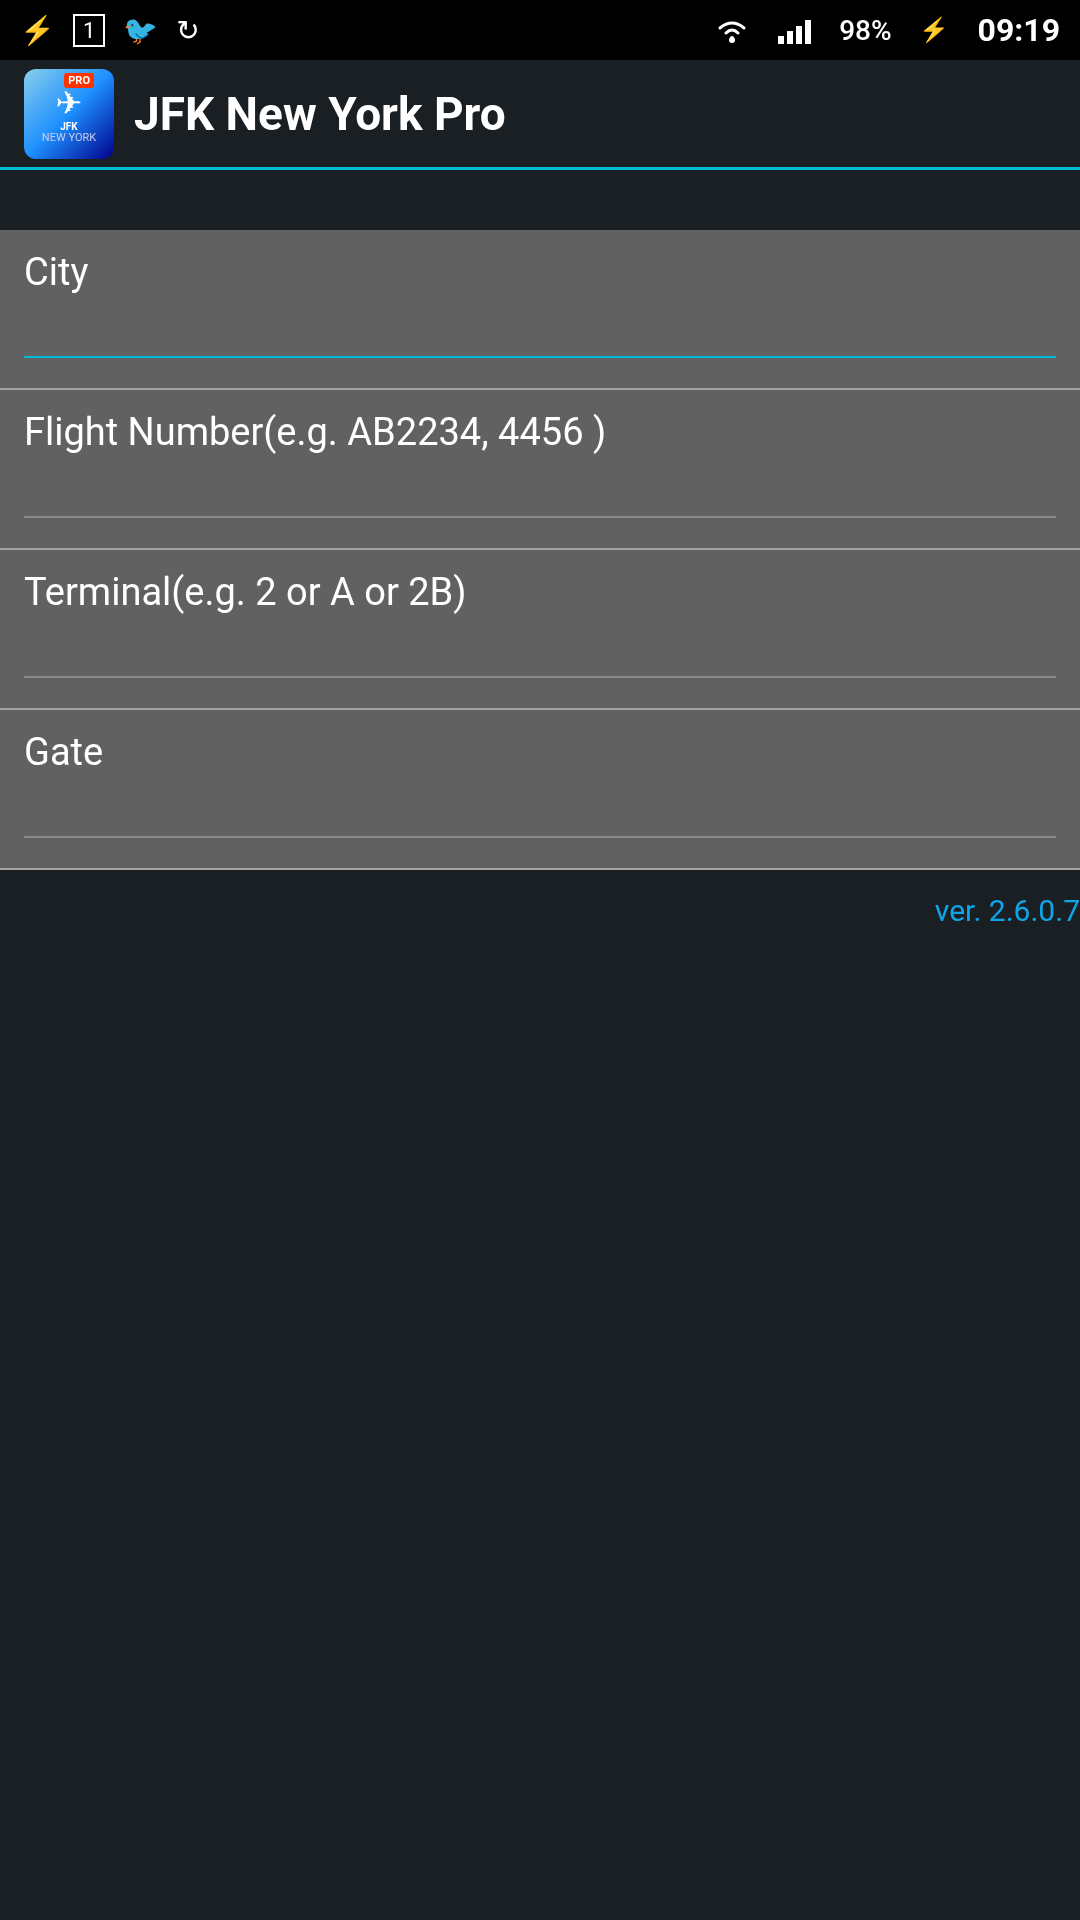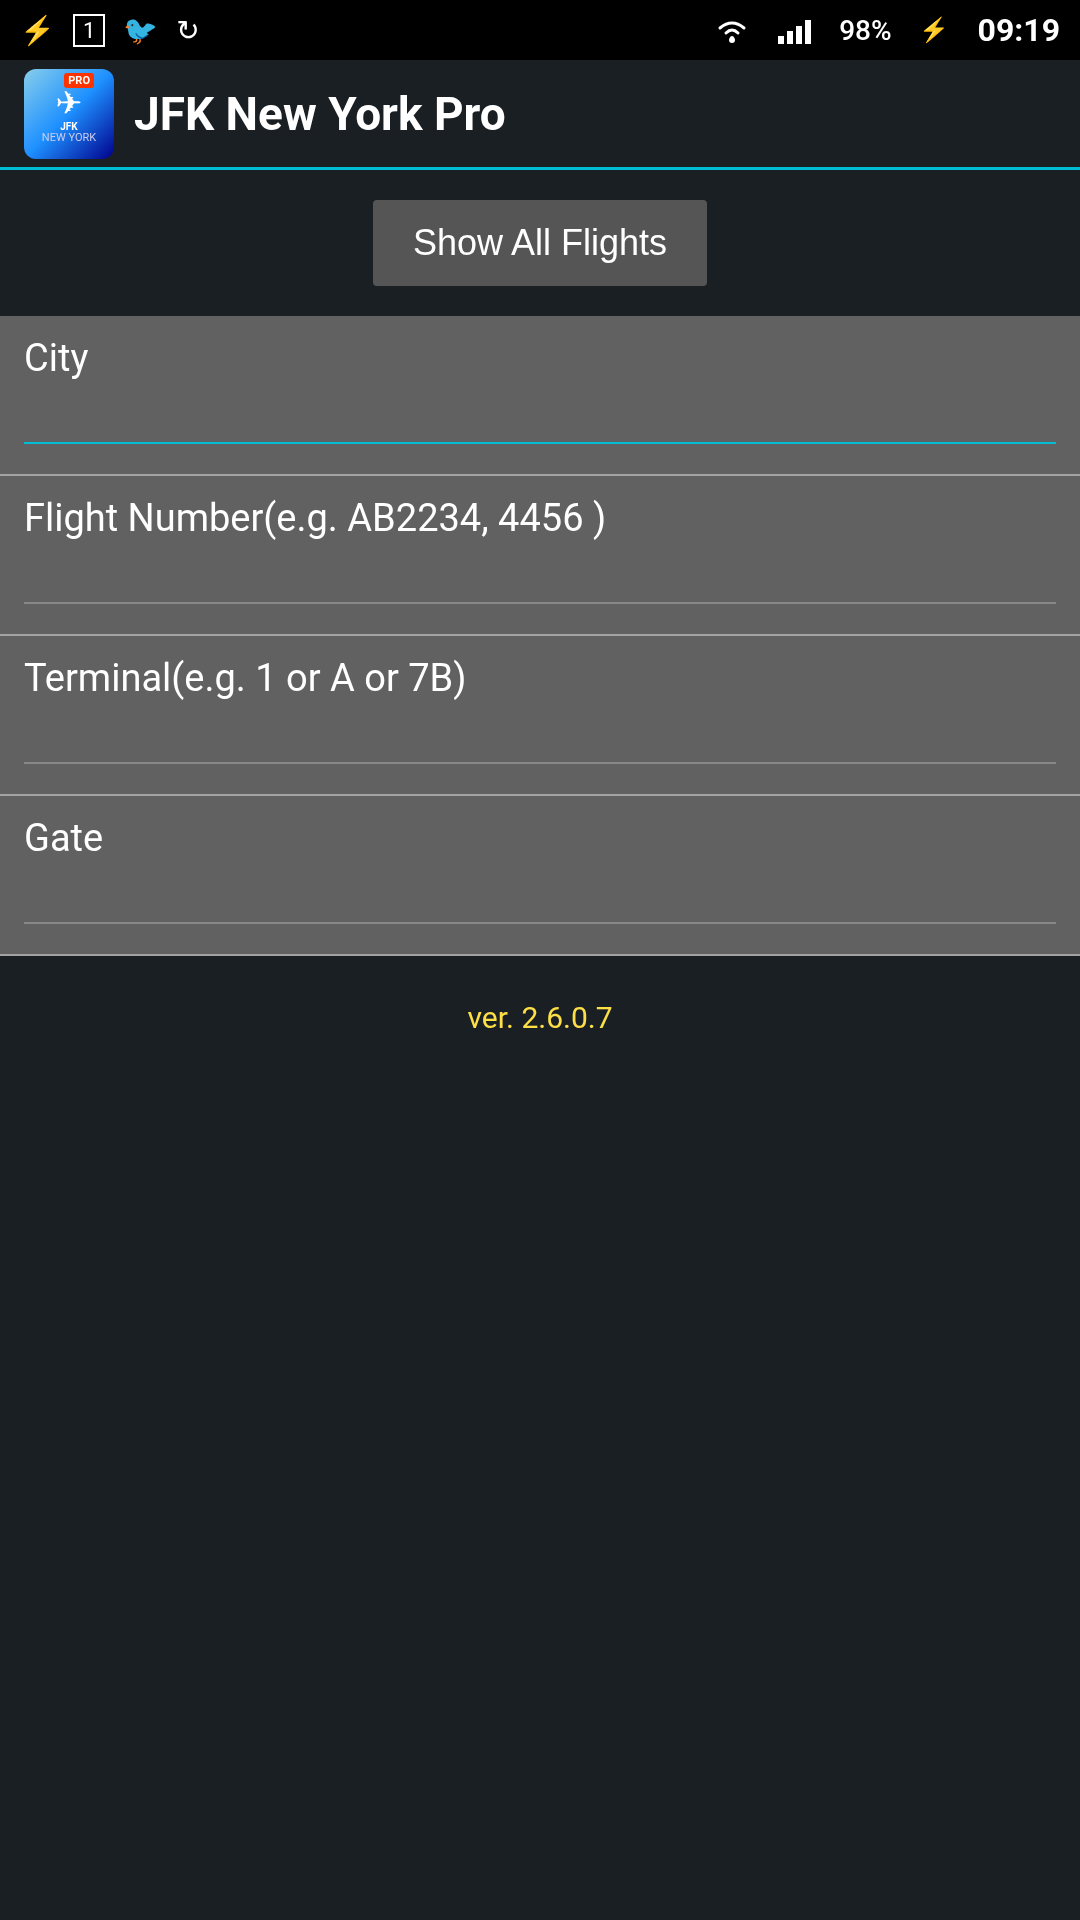--- a/index.html
+++ b/index.html
@@ -182,24 +182,24 @@
       border-bottom: 2px solid #888;
     }
 
     
     .field-city .form-field-input {
       border-bottom: 2px solid #00bcd4 !important;
     }
 
     
     .version-text {
-      text-align: center;
-      color: #fde047;
+      text-align: right;
+      color: #0ea5e9;
       font-size: 30px;
-      padding: 44px 0 30px 0;
+      padding: 23px 0 30px 0;
     }
     .signal-bars {
       display: flex;
       align-items: flex-end;
       gap: 3px;
       height: 28px;
     }
     .bar {
       width: 6px;
       background: #fff;
@@ -243,37 +243,36 @@
   <div class="app-logo">
     <span class="app-logo-plane">✈</span>
     <span class="app-logo-text">JFK</span>
     <span class="app-logo-sub">NEW YORK</span>
     <span class="pro-badge">PRO</span>
   </div>
   <span class="app-title">JFK New York Pro</span>
 </div>
 
 <div class="button-row">
-  <button class="btn">Show All Flights</button>
 </div>
 
 <div class="form-container">
 
   <div class="form-field field-city">
     <span class="form-field-label">City</span>
     <input class="form-field-input" type="text" style="border-bottom: 2px solid rgb(0, 188, 212);">
   </div>
 
   <div class="form-field">
     <span class="form-field-label">Flight Number(e.g. AB2234, 4456 )</span>
     <input class="form-field-input" type="text" style="">
   </div>
 
   <div class="form-field">
-    <span class="form-field-label">Terminal(e.g. 1 or A or 7B)</span>
+    <span class="form-field-label">Terminal(e.g. 2 or A or 2B)</span>
     <input class="form-field-input" type="text" style="">
   </div>
 
   <div class="form-field">
     <span class="form-field-label">Gate</span>
     <input class="form-field-input" type="text" style="">
   </div>
 
 </div>
 

